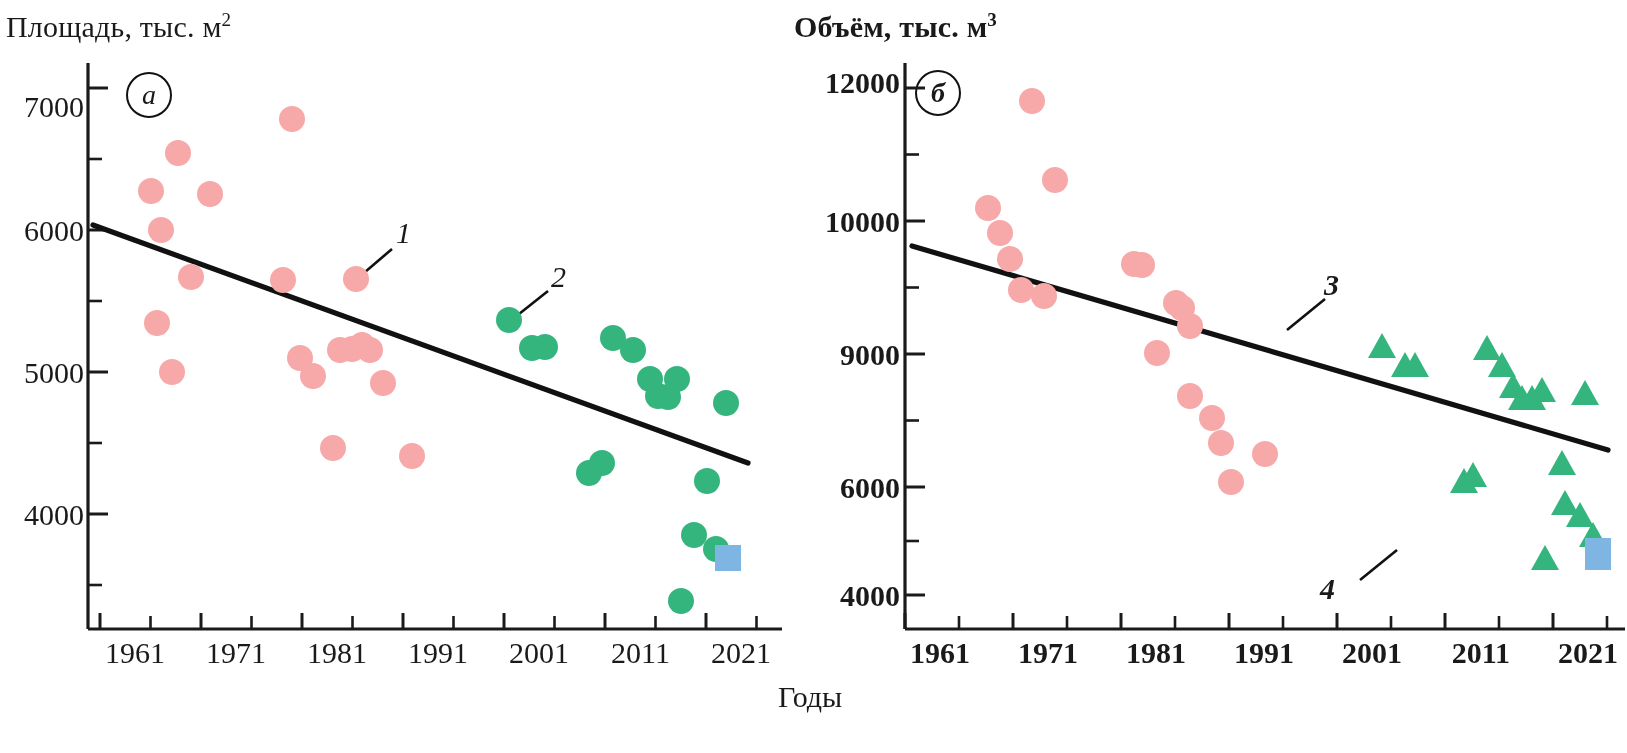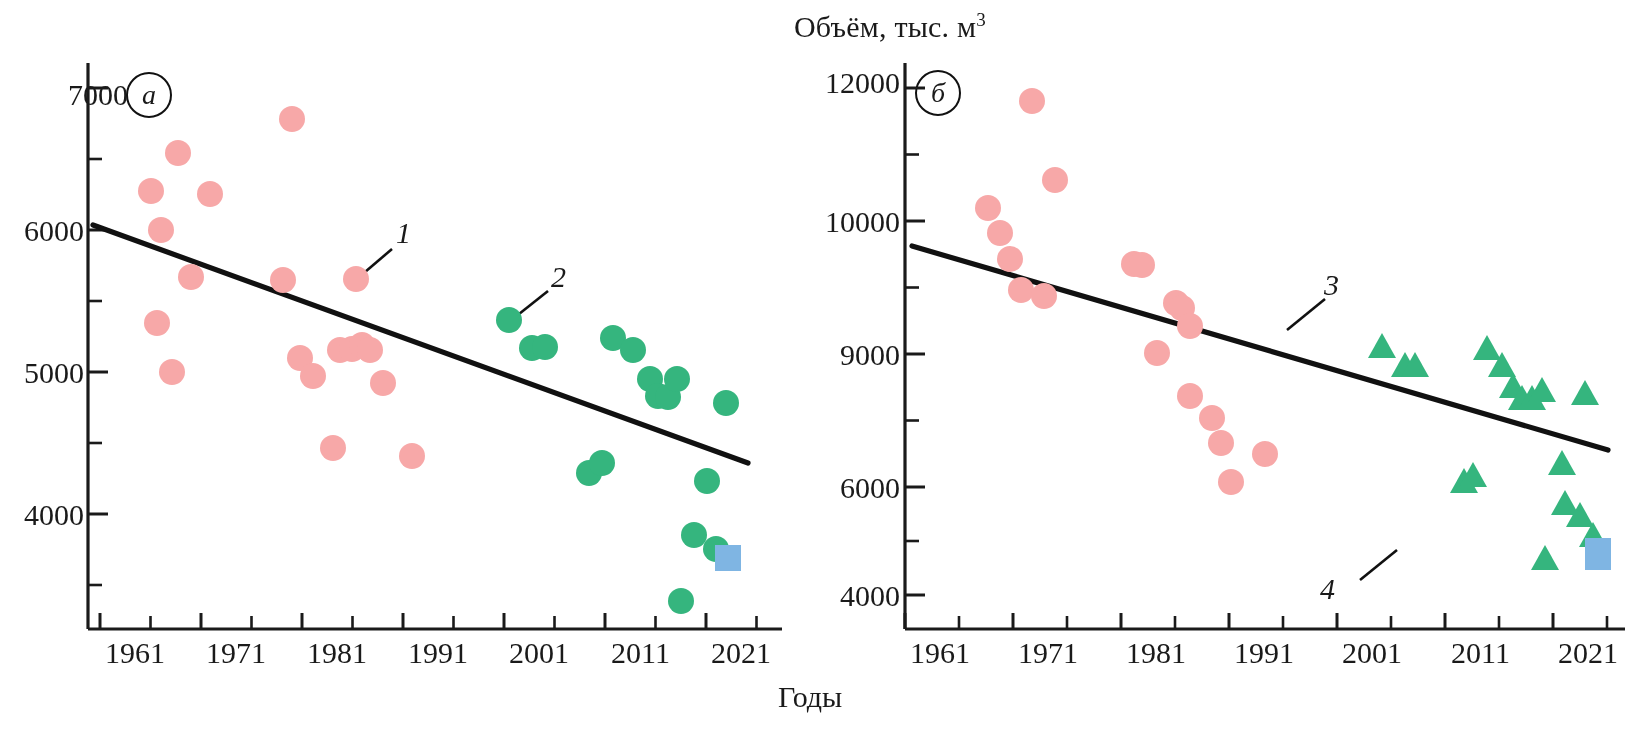--- a/index.html
+++ b/index.html
@@ -18,21 +18,21 @@
   .stage {
     position: relative;
     width: 1627px;
     height: 753px;
   }
   .panel {
     position: absolute;
     top: 0;
   }
   #panel-a { left: 0;   width: 800px; height: 753px; }
-  #panel-b { left: 800px; width: 827px; height: 753px; }
+  #panel-b { left: 800px; width: 827px; height: 753px; font-weight: bold; }
 
   .axis-title {
     position: absolute;
     font-size: 30px;
     letter-spacing: 0.2px;
     white-space: nowrap;
     font-family: "Liberation Serif", "DejaVu Serif", serif;
   }
   .axis-title sup {
     font-size: 19px;
@@ -81,22 +81,25 @@
   }
   svg { display: block; overflow: visible; }
 </style>
 </head>
 <body>
 
 <div class="stage">
 
   <div class="panel" id="panel-a">
 
-
-    <div class="tick-label-y" style="left:0px; top:80px; width:84px;padding-left:44px;">7000</div>
+    <div class="axis-title" style="left:6px; top:10px;">
+      <span>Площадь, тыс. м</span><sup>2</sup>
+    </div>
+
+    <div class="tick-label-y" style="left:0px; top:92px; width:84px;">7000</div>
     <div class="tick-label-y" style="left:0px; top:216px; width:84px;">6000</div>
     <div class="tick-label-y" style="left:0px; top:358px; width:84px;">5000</div>
     <div class="tick-label-y" style="left:0px; top:500px; width:84px;">4000</div>
 
     <div class="tick-label-x" style="left:35px; top:638px; width:130px;">1961</div>
     <div class="tick-label-x" style="left:136px; top:638px; width:130px;">1971</div>
     <div class="tick-label-x" style="left:237px; top:638px; width:130px;">1981</div>
     <div class="tick-label-x" style="left:338px; top:638px; width:130px;">1991</div>
     <div class="tick-label-x" style="left:439px; top:638px; width:130px;">2001</div>
     <div class="tick-label-x" style="left:540px; top:638px; width:130px;">2011</div>

